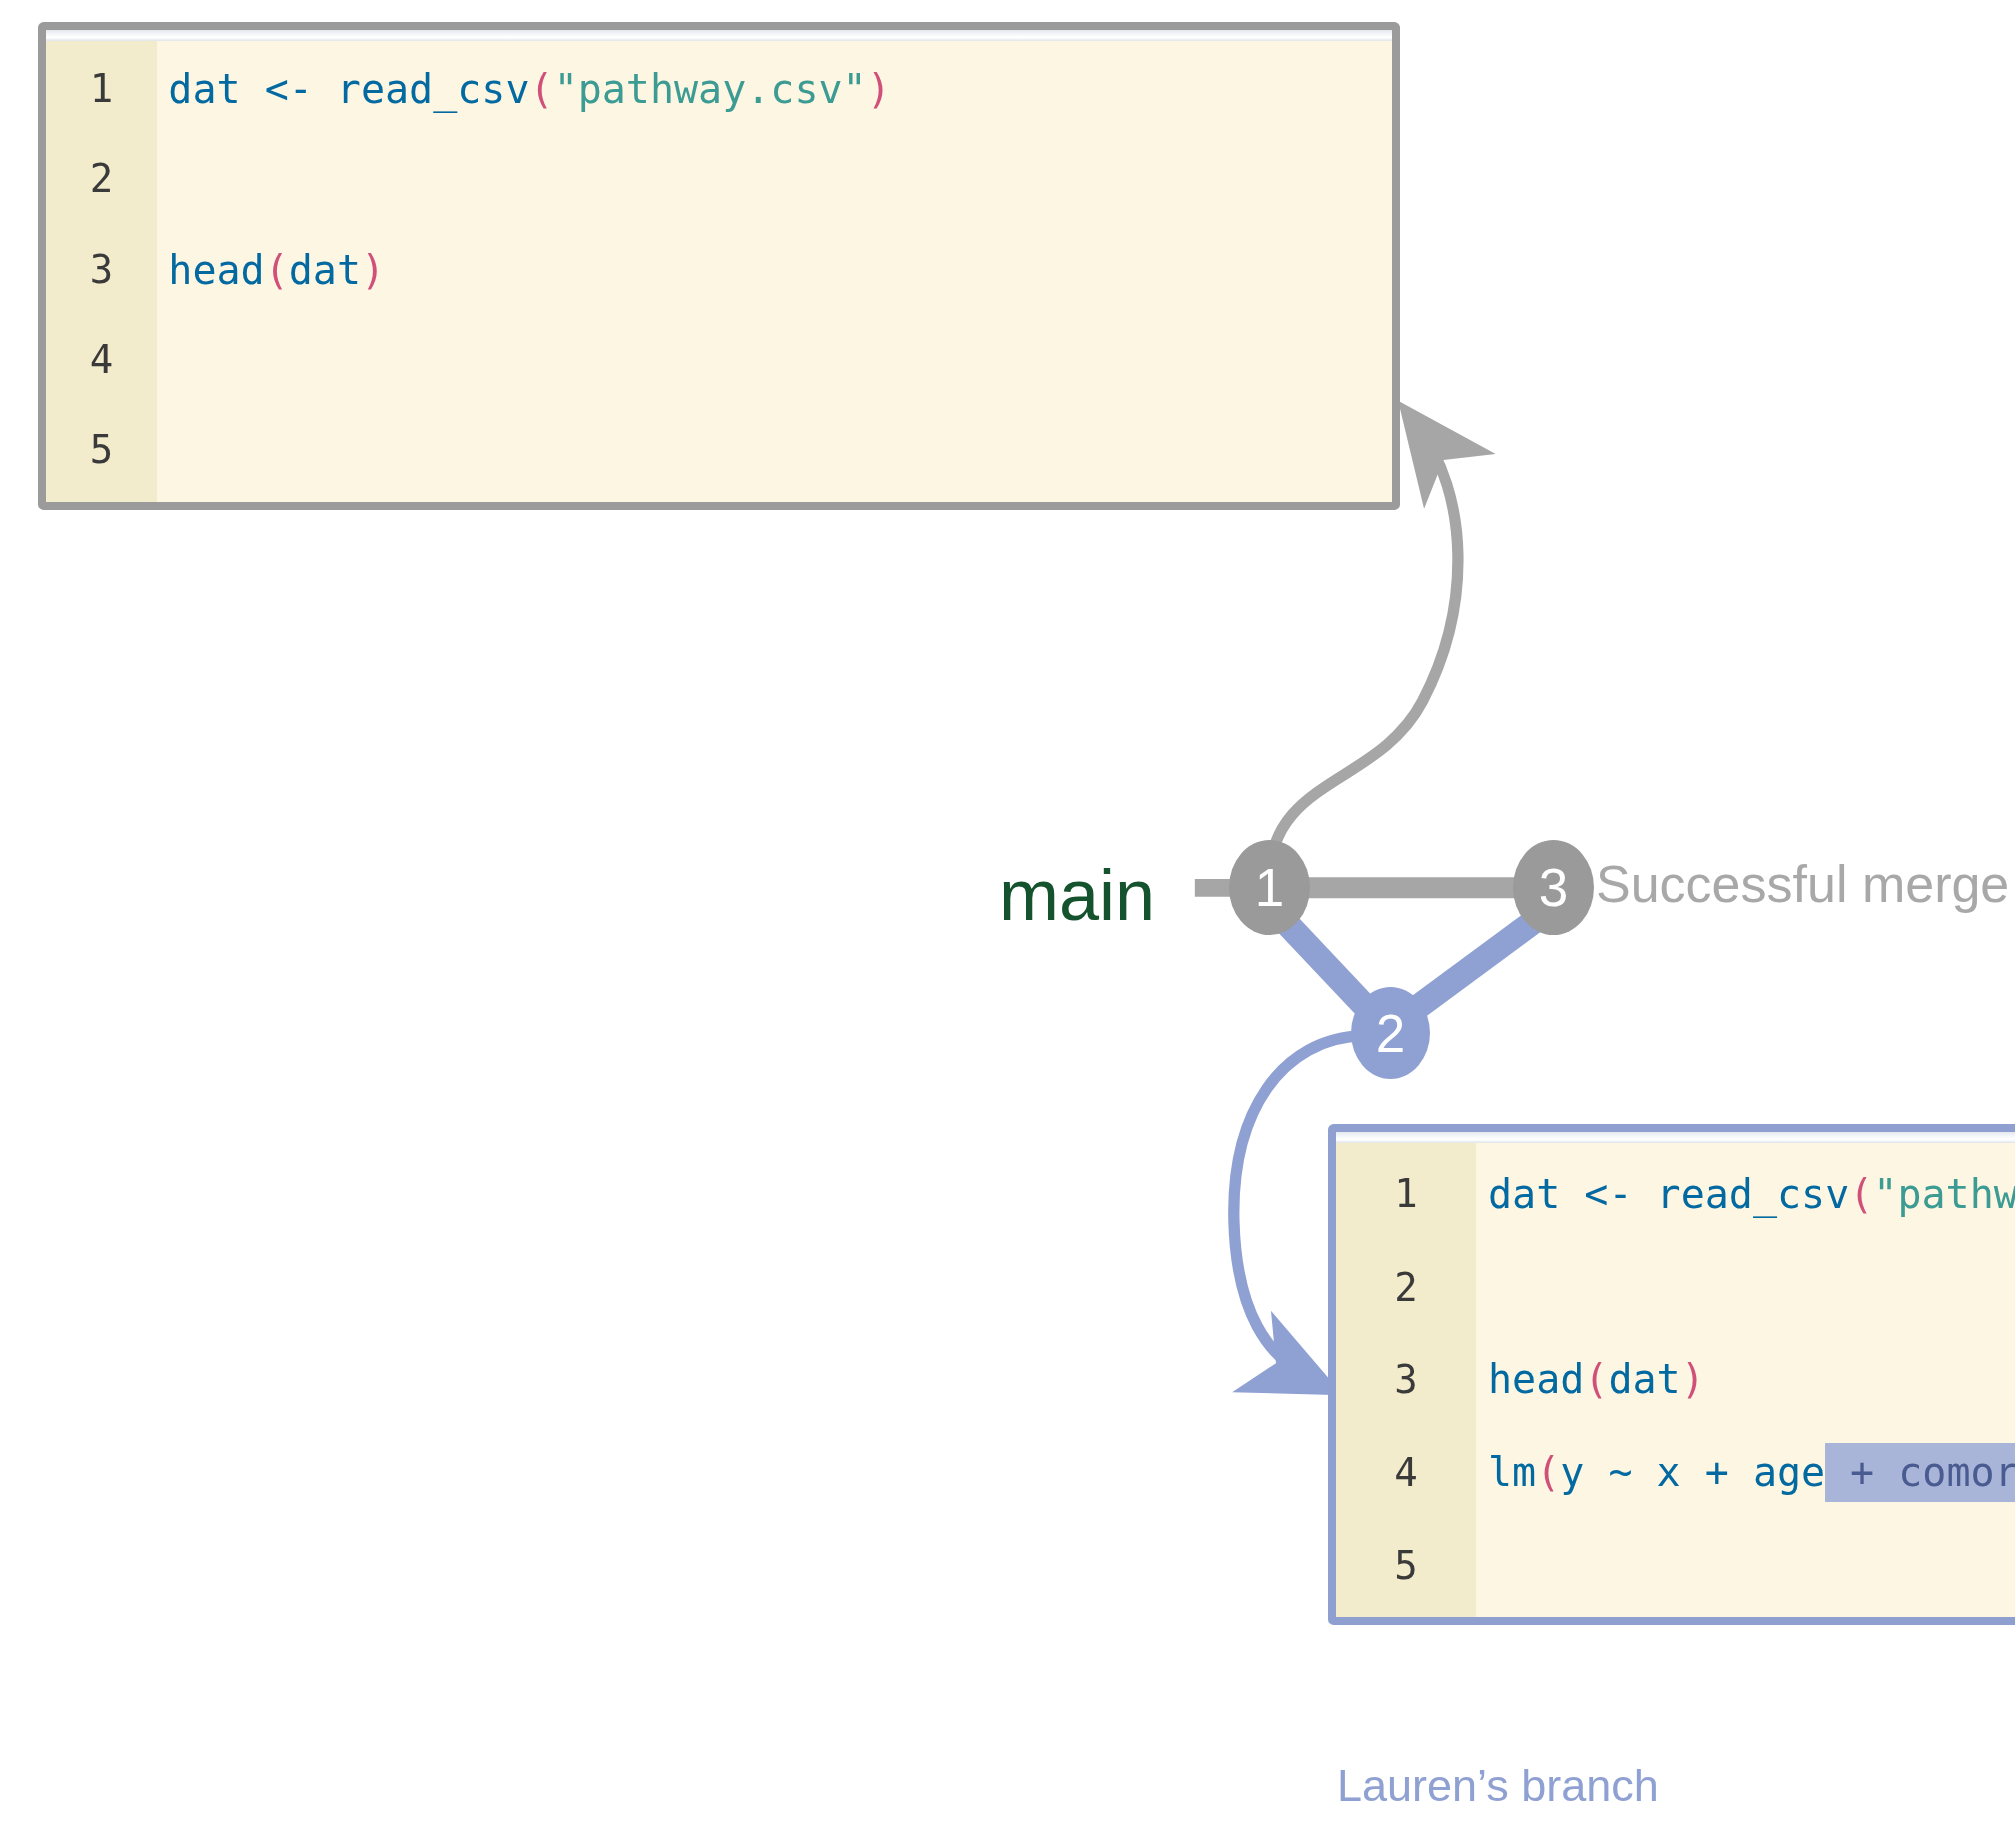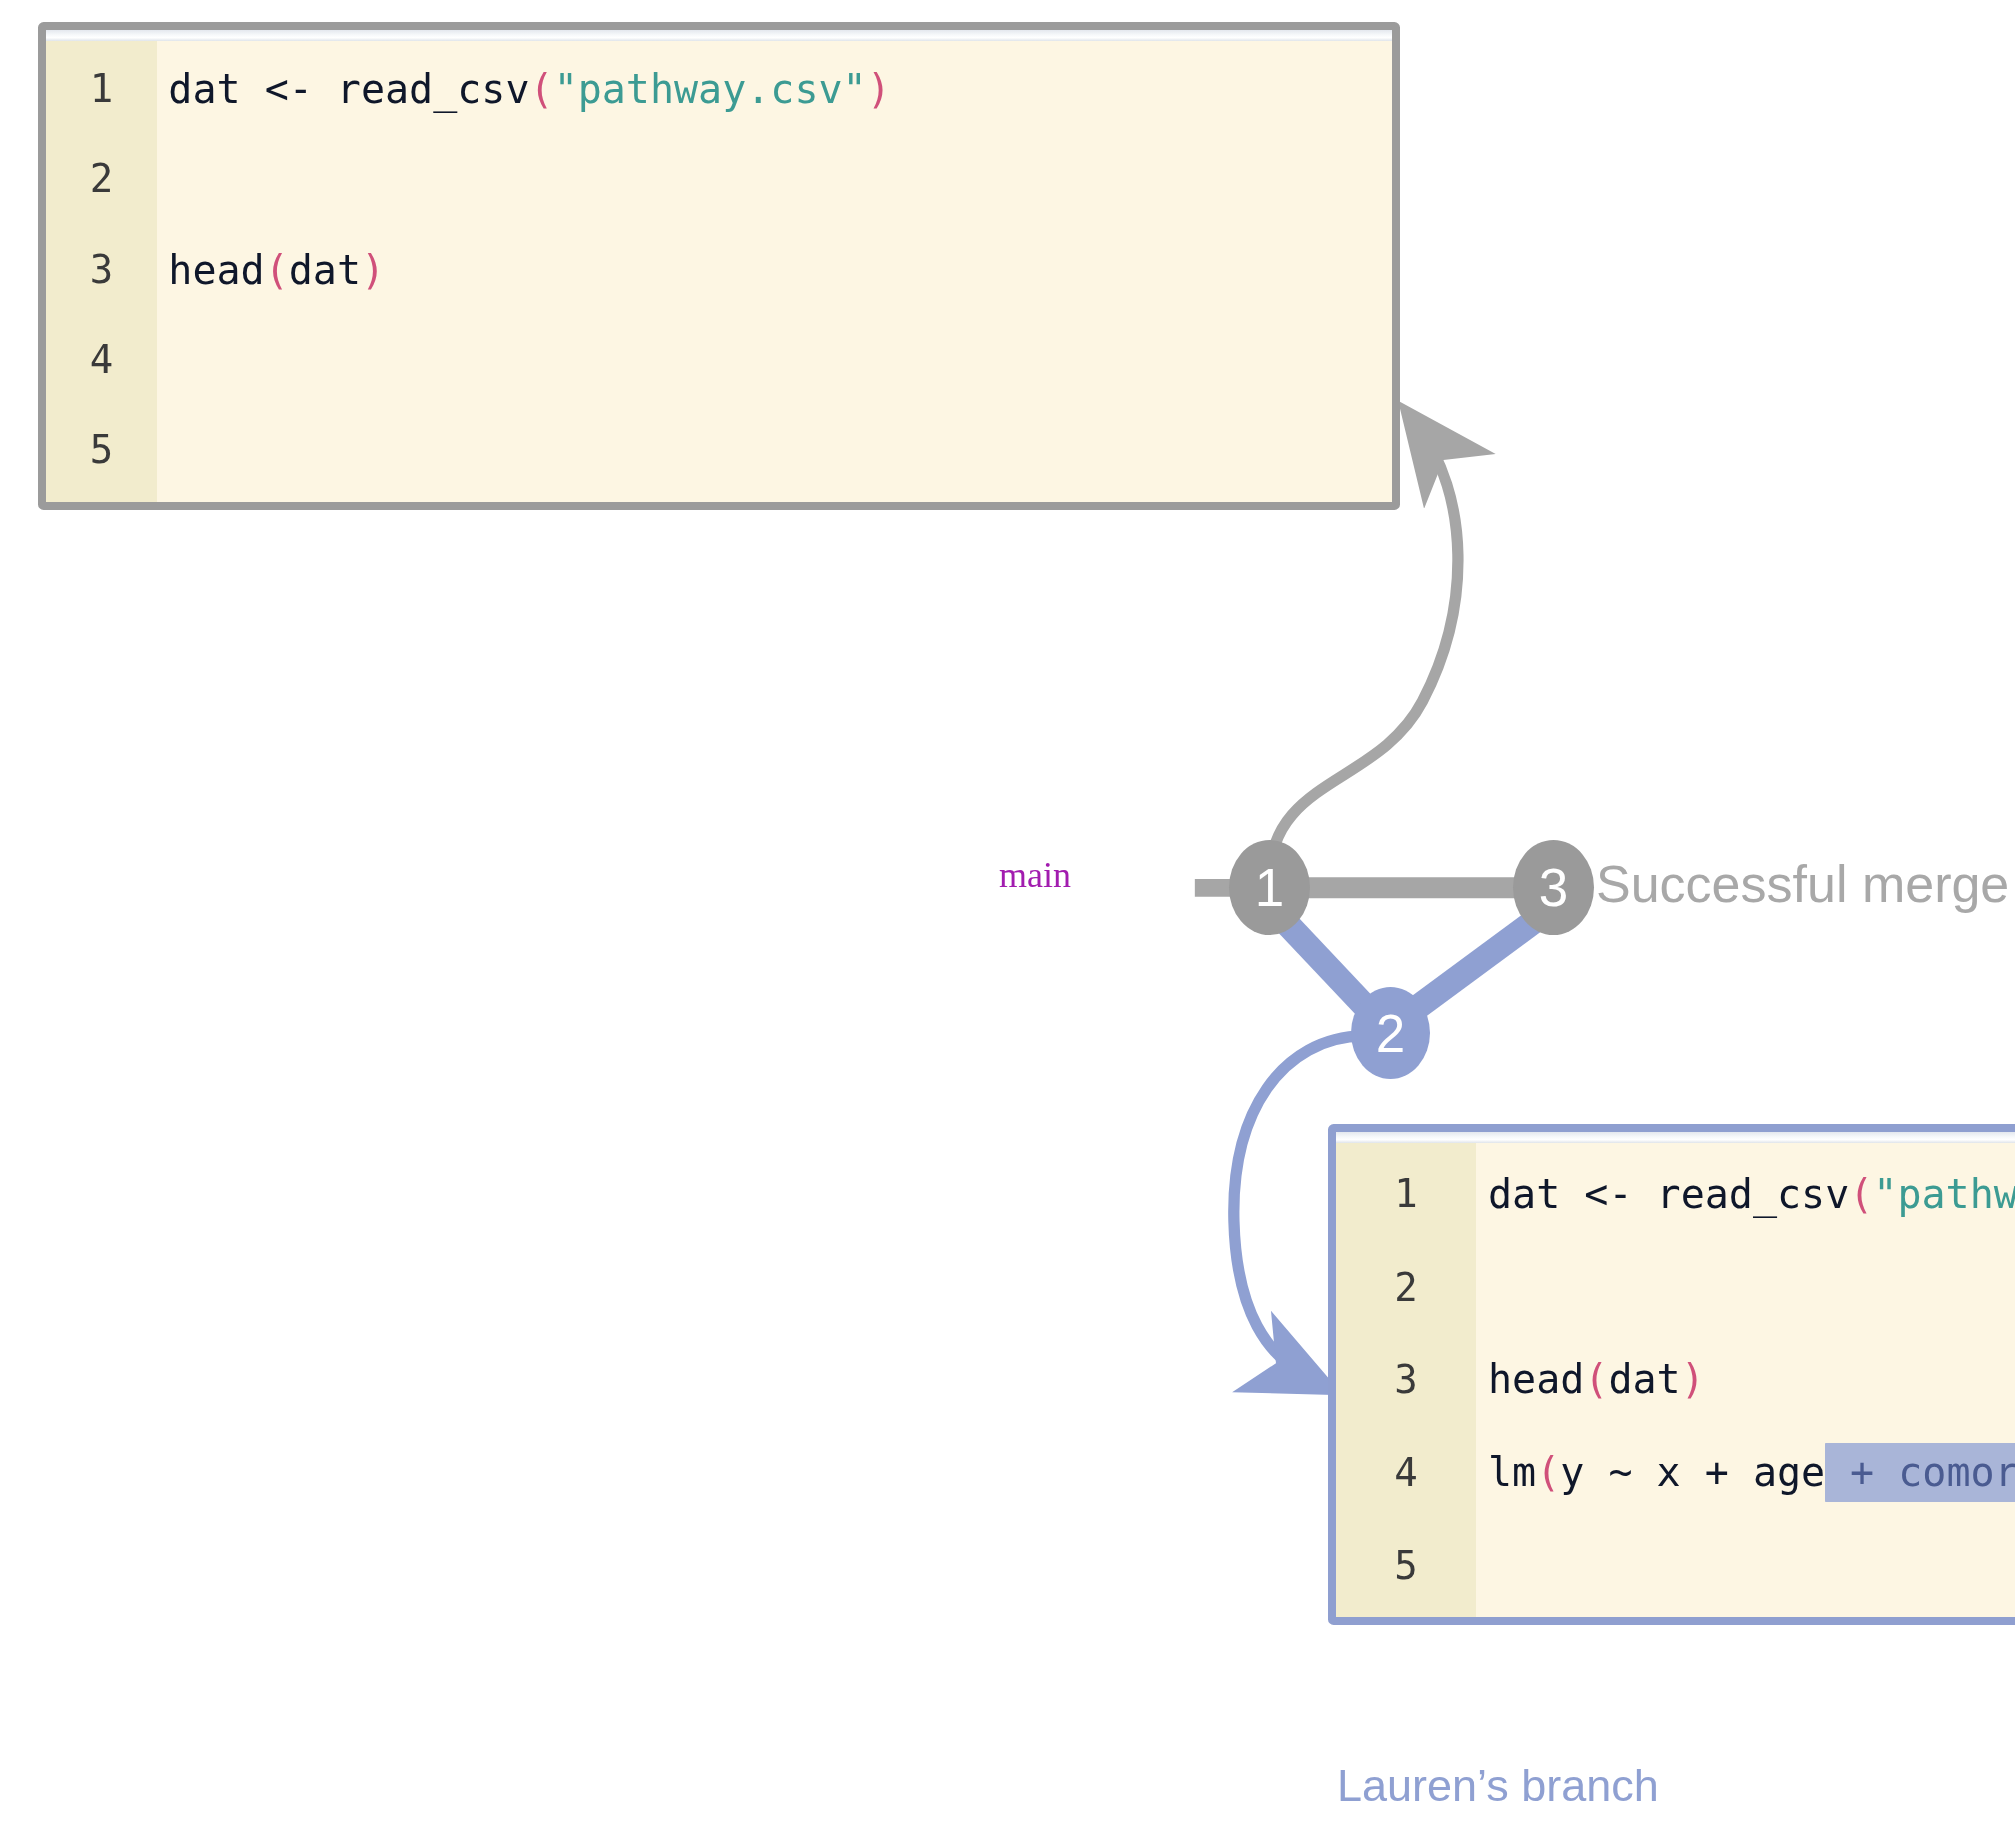--- a/index.html
+++ b/index.html
@@ -44,21 +44,21 @@
   .code-panel.top .ln{width:111px;font-size:39px;}
   .code-panel.bottom .ln{width:140px;font-size:39px;}
   .ctext{
     flex:1 1 auto;
     font-family:"DejaVu Sans Mono", monospace;
     color:#566a78;letter-spacing:0px;
   }
   .code-panel.top .ctext{font-size:40px;padding-left:11.3px;}
   .code-panel.bottom .ctext{font-size:40px;padding-left:12px;}
 
-  .tok-id{color:#0f172a;}
+  .tok-id{color:#0369a1;}
   .tok-str{color:#3c9b93;}
   .tok-paren{color:#d0507a;}
   .tok-hl{
     background:#a9b5d8;color:#4a5b91;
     padding:5.6px 0.8px 7.3px 0.8px;
     border-radius:0.8px;
   }
 
   
   .branch-caption{
@@ -75,22 +75,22 @@
   .gnode{
     position:absolute;border-radius:50%;
     display:flex;align-items:center;justify-content:center;
     color:#ffffff;font-family:"Liberation Sans", sans-serif;
     font-size:53px;line-height:1;
   }
   .gnode.gray{background:#9a9a9a;}
   .gnode.blue{background:#8fa0d2;}
 
   .branch-label{
-    position:absolute;color:#a21caf;
-    font-size:36px;font-family:Liberation Serif, serif;
+    position:absolute;color:#14532d;
+    font-size:72px;font-family:Liberation Sans, sans-serif;
     white-space:pre;
   }
   .merge-label{
     position:absolute;color:#a8a8a8;
     font-size:52px;font-family:"Liberation Sans", sans-serif;
     white-space:pre;
   }
 </style>
 </head>
 <body>

